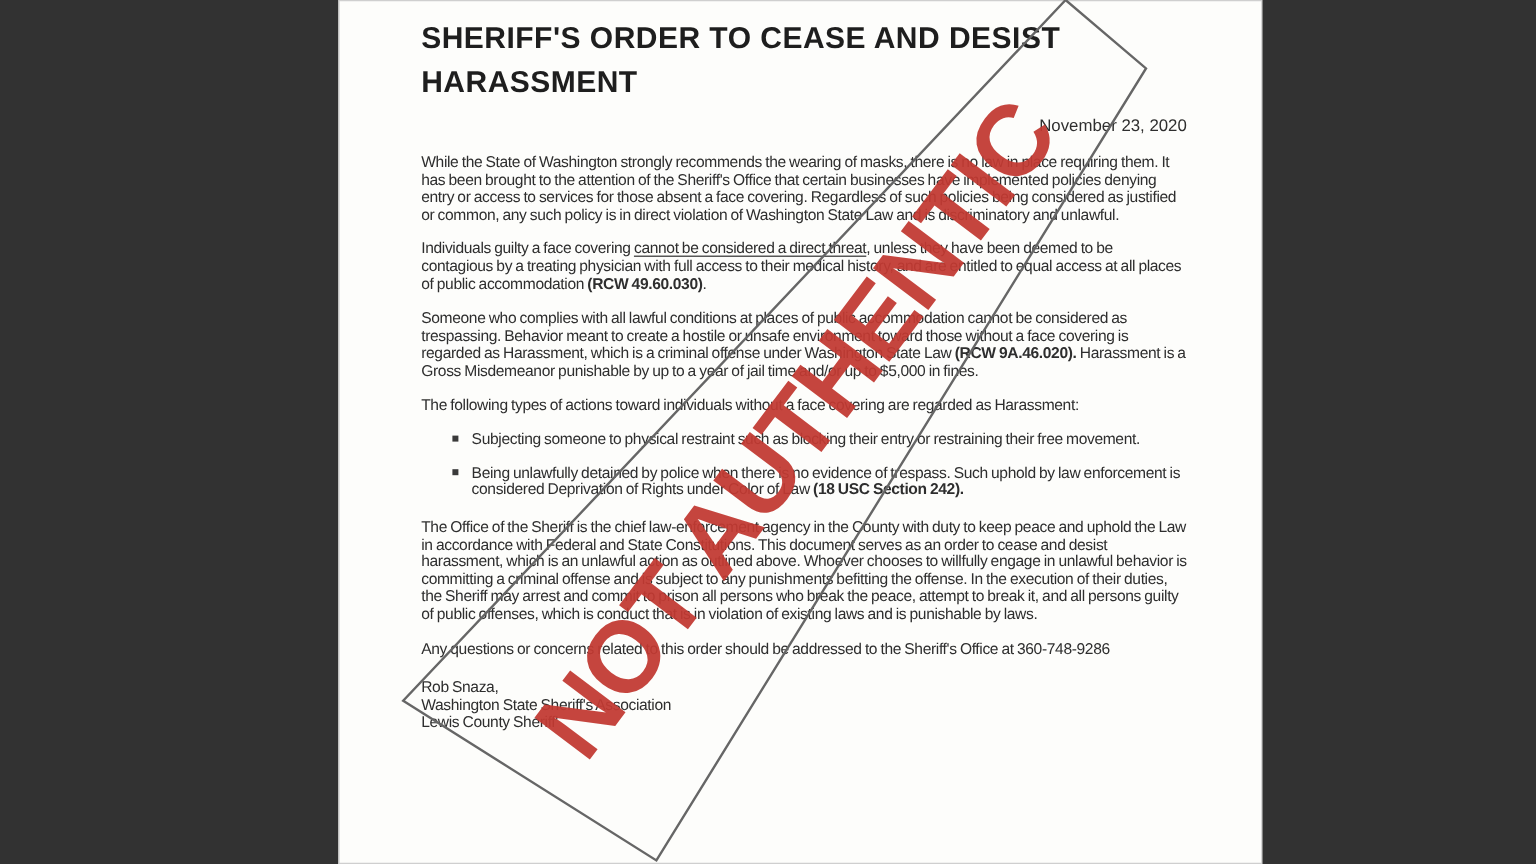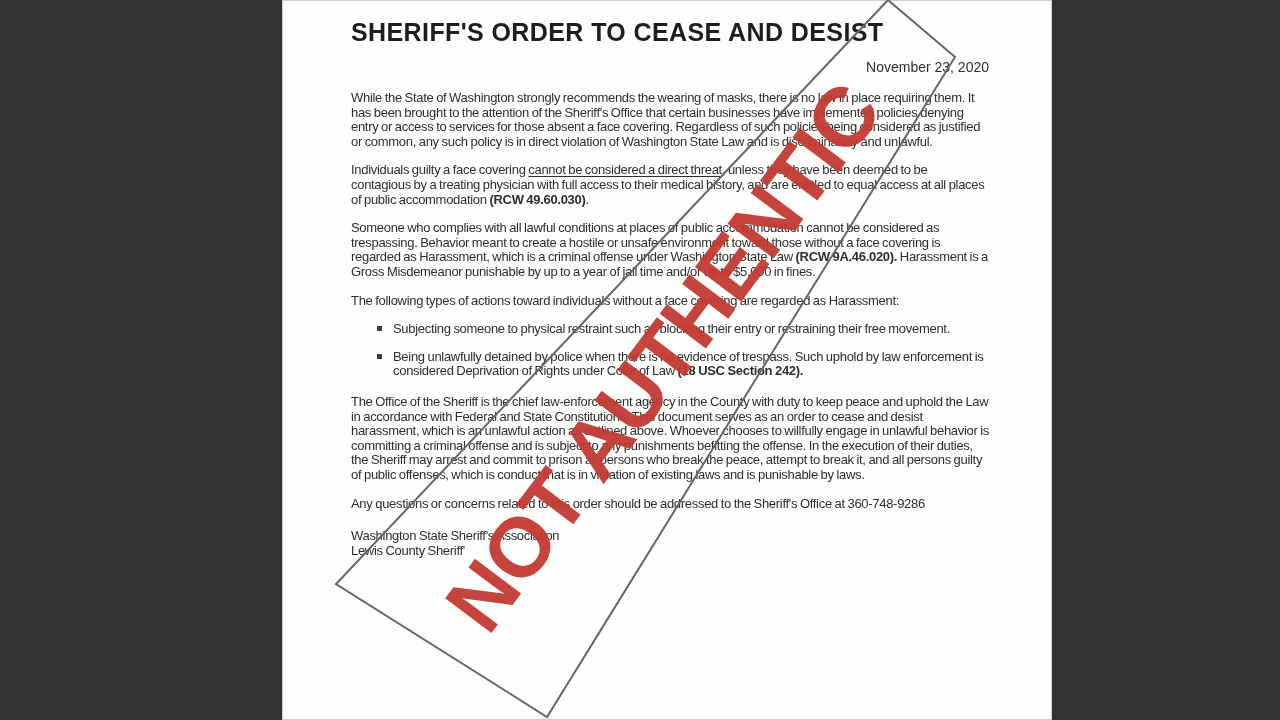--- a/index.html
+++ b/index.html
@@ -84,20 +84,21 @@
 </head>
 <body>
 
 <div class="stage">
 
   <div class="paper">
     <div class="content">
 
       <h1 class="doc-title">
           <div>SHERIFF'S ORDER TO CEASE AND DESIST</div>
+          <div>HARASSMENT</div>
         </h1>
 
       <div class="date-line">November 23, 2020</div>
 
       <p class="body-text">While the State of Washington strongly recommends the wearing of masks, there is no law in place requiring them. It has been brought to the attention of the Sheriff's Office that certain businesses have implemented policies denying entry or access to services for those absent a face covering. Regardless of such policies being considered as justified or common, any such policy is in direct violation of Washington State Law and is discriminatory and unlawful.</p>
 
       <p class="body-text"><span>Individuals guilty a face covering </span><span class="u">cannot be considered a direct threat</span><span>, unless they have been deemed to be contagious by a treating physician with full access to their medical history, and are entitled to equal access at all places of public accommodation </span><span class="b">(RCW 49.60.030)</span><span>.</span></p>
 
       <p class="body-text"><span>Someone who complies with all lawful conditions at places of public accommodation cannot be considered as trespassing.  Behavior meant to create a hostile or unsafe environment toward those without a face covering is regarded as Harassment, which is a criminal offense under Washington State Law </span><span class="b">(RCW 9A.46.020).</span><span> Harassment is a Gross Misdemeanor punishable by up to a year of jail time and/or up to $5,000 in fines.</span></p>
 
@@ -112,20 +113,21 @@
             <span class="bullet-sq"></span>
             <span class="li-text"><span>Being unlawfully detained by police when there is no evidence of trespass.  Such uphold by law enforcement is considered Deprivation of Rights under Color of Law </span><span class="b">(18 USC Section 242).</span></span>
           </li>
       </ul>
 
       <p class="body-text">The Office of the Sheriff is the chief law-enforcement agency in the County with duty to keep peace and uphold the Law in accordance with Federal and State Constitutions. This document serves as an order to cease and desist harassment, which is an unlawful action as outlined above.  Whoever chooses to willfully engage in unlawful behavior is committing a criminal offense and is subject to any punishments befitting the offense.  In the execution of their duties, the Sheriff may arrest and commit to prison all persons who break the peace, attempt to break it, and all persons guilty of public offenses, which is conduct that is in violation of existing laws and is punishable by laws.</p>
 
       <p class="body-text contact-line">Any questions or concerns related to this order should be addressed to the Sheriff's Office at 360-748-9286</p>
 
       <div class="sig-block">
+        <div>Rob Snaza,</div>
         <div>Washington State Sheriff's Association</div>
         <div>Lewis County Sheriff'</div>
       </div>
 
     </div>
   </div>
 
   <div class="watermark-text">NOT AUTHENTIC</div>
 
   <svg class="watermark-frame" width="1280" height="720" viewBox="0 0 1280 720">

